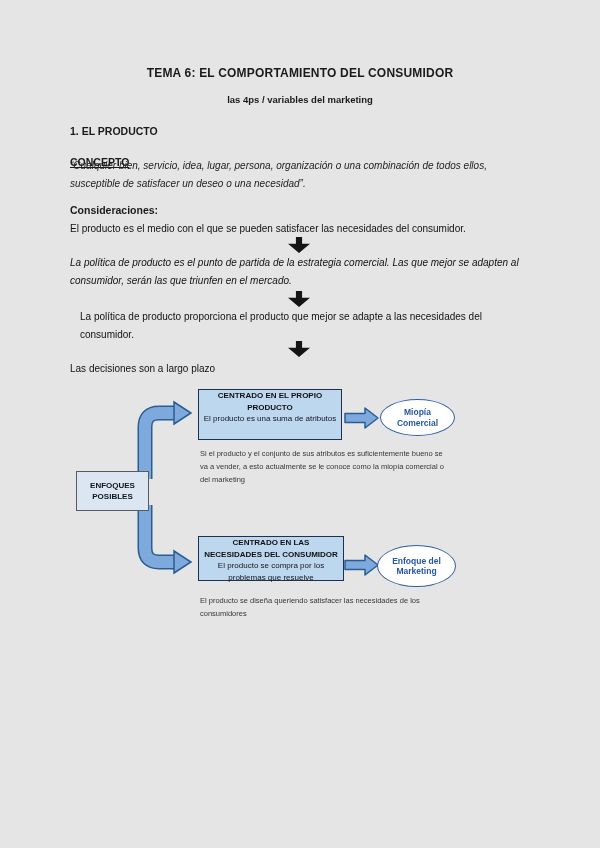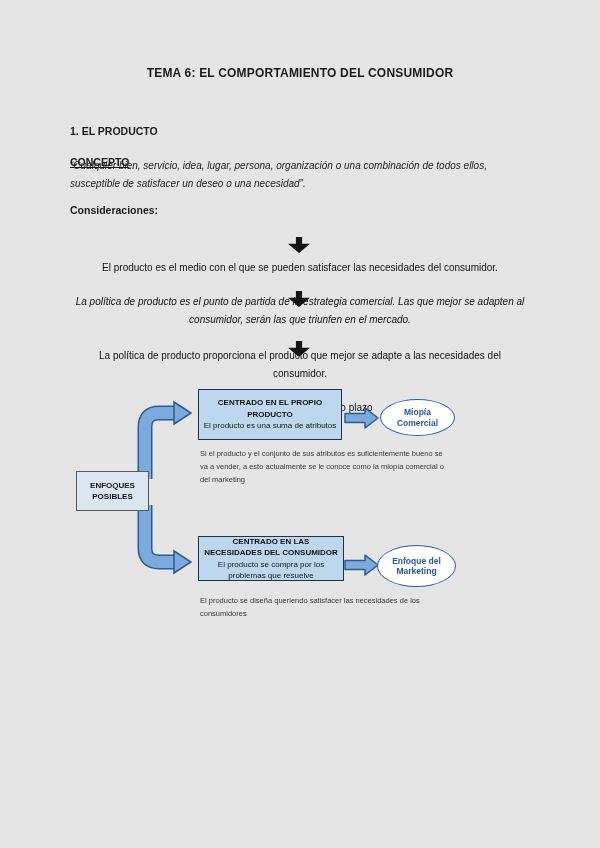--- a/index.html
+++ b/index.html
@@ -20,21 +20,21 @@
     top:94px;left:0;width:600px;
     text-align:center;font-size:9.5px;font-weight:bold;
   }
   .sec-heading{top:125px;left:70px;font-size:10.5px;font-weight:bold;}
   .concept-label{top:156px;left:70px;font-size:10.5px;font-weight:600;text-decoration:underline;}
   .concept-quote{
     top:157px;left:70px;width:465px;
     font-size:10px;font-style:italic;line-height:17.5px;color:#222;
   }
   .consid-label{top:204px;left:70px;font-size:10.5px;font-weight:bold;}
-  .step{left:70px;width:460px;text-align:center;font-size:10px;line-height:17.5px;color:#111;margin-top:39px;}
+  .step{left:70px;width:460px;font-size:10px;line-height:17.5px;color:#111;}
   .step1{top:220px;}
   .step2{top:254px;font-style:italic;}
   .step3{top:308px;width:440px;left:80px;}
   .step4{top:360px;}
   .down-arrow{
     left:288px;width:22px;height:16px;background:#141414;
     clip-path:polygon(36% 0,64% 0,64% 42%,100% 42%,50% 100%,0 42%,36% 42%);
   }
   .da1{top:237px;} .da2{top:291px;} .da3{top:341px;}
 
@@ -42,22 +42,22 @@
   .root-box{
     top:471px;left:76px;width:73px;height:40px;
     background:#dce6f2;border:1.5px solid #5a5a5a;
     box-sizing:border-box;z-index:3;
     display:flex;align-items:center;justify-content:center;text-align:center;
     font-size:8px;font-weight:bold;color:#10131c;line-height:11px;
     padding:18px;
   }
   .approach-box{
     background:#bdd7ee;border:1.8px solid #1f3050;box-sizing:border-box;z-index:2;
-    display:flex;flex-direction:column;align-items:center;justify-content:center;
-    text-align:center;padding:10px 4px;
+    display:flex;flex-direction:column;align-items:center;justify-content:flex-start;
+    text-align:center;padding:0 4px;
   }
   .box1{top:389px;left:198px;width:144px;height:51px;}
   .box2{top:536px;left:198px;width:146px;height:45px;}
   .approach-box .bt{font-size:8px;font-weight:bold;line-height:11.5px;color:#101010;}
   .approach-box .bb{font-size:8px;line-height:11.5px;color:#15151d;}
   .caption{
     left:200px;width:250px;font-size:7.5px;line-height:13px;color:#33373b;
   }
   .cap1{top:447px;} .cap2{top:594px;}
   .ellipse{
@@ -69,20 +69,21 @@
   .el1{top:399px;left:380px;width:75px;height:37px;}
   .el2{top:545px;left:377px;width:79px;height:42px;}
   .svgw{z-index:1;}
 </style>
 </head>
 <body>
 
 <div class="page">
 
   <div class="abs doc-title">TEMA 6: EL COMPORTAMIENTO DEL CONSUMIDOR</div>
+  <div class="abs doc-subtitle">las 4ps / variables del marketing</div>
 
   <div class="abs sec-heading">1. EL PRODUCTO</div>
   <div class="abs concept-label">CONCEPTO</div>
   <div class="abs concept-quote">“Cualquier bien, servicio, idea, lugar, persona, organización o una combinación de todos ellos, susceptible de satisfacer un deseo o una necesidad”.</div>
 
   <div class="abs consid-label">Consideraciones:</div>
 
   <div class="abs step step1">El producto es el medio con el que se pueden satisfacer las necesidades del consumidor.</div>
   <div class="abs down-arrow da1"></div>
   <div class="abs step step2">La política de producto es el punto de partida de la estrategia comercial. Las que mejor se adapten al consumidor, serán las que triunfen en el mercado.</div>

